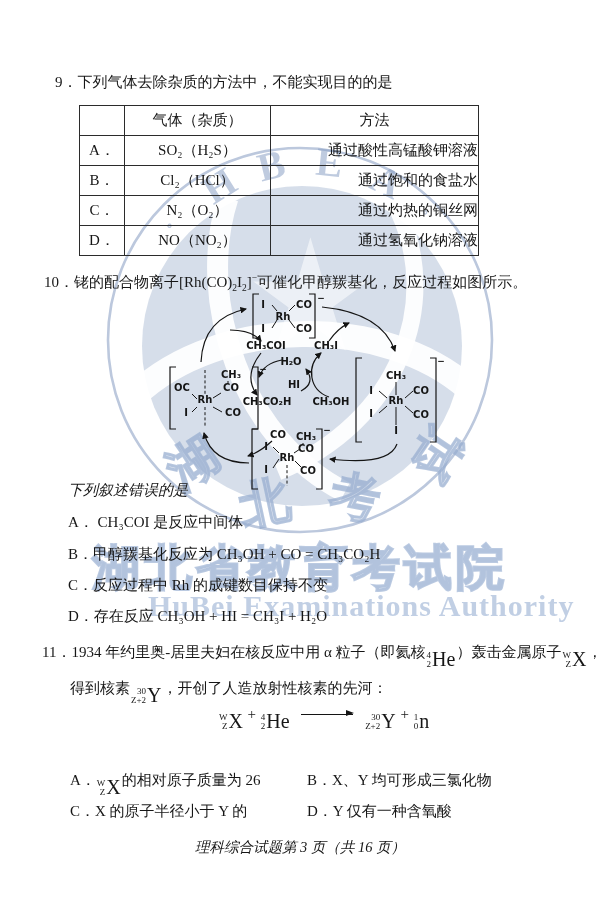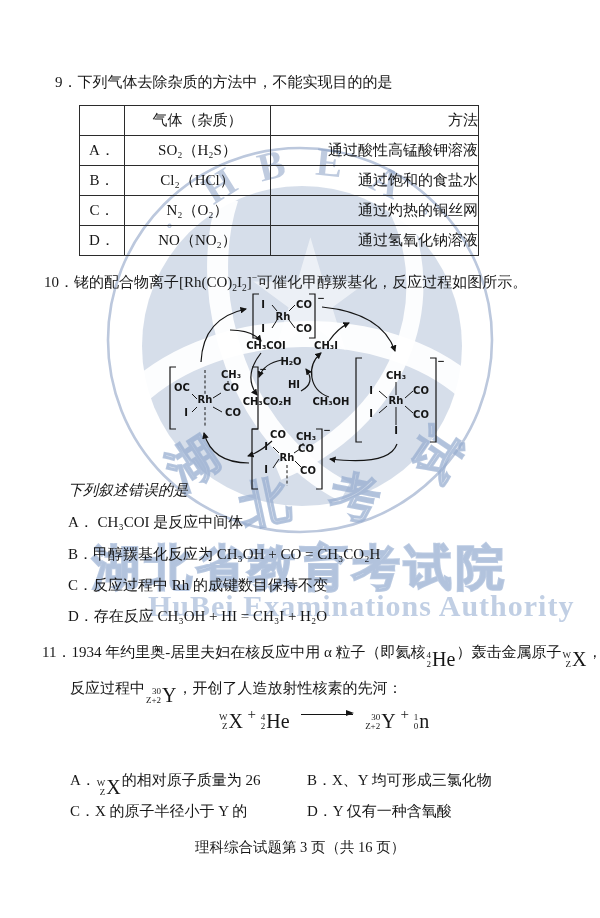--- a/index.html
+++ b/index.html
@@ -23,21 +23,21 @@
   .line{position:absolute;white-space:nowrap;font-size:15px;line-height:20px;}
   .num{display:inline-block;}
   sub,sup{font-size:9.5px;}
   
   table.qt{position:absolute;left:79px;top:105px;border-collapse:collapse;table-layout:fixed;}
   table.qt td,table.qt th{border:1.4px solid #2b2b2b;font-size:15px;font-weight:normal;
         height:29px;padding:0;}
   .c-label{width:44px;text-align:center;}
   .c-gas{width:145px;text-align:center;}
   .c-method{width:180px;text-align:right;padding-left:27px !important;}
-  th.c-method{padding-left:0 !important;}
+  th.c-method{text-align:center;padding-left:0 !important;}
   
   .nuclide{display:inline-flex;align-items:center;margin:0 1px;}
   .nuc{display:inline-flex;flex-direction:column;align-items:flex-end;line-height:1;
        font-size:9px;margin-right:1px;transform:translateY(1px);}
   .nuc span{display:block;height:9px;}
   .nuc-sym{font-size:20px;}
   
   .rxn-arrow{display:inline-block;width:52px;height:1.3px;background:#141414;
        position:relative;margin:0 7px;vertical-align:4px;}
   .rxn-arrow::after{content:"";position:absolute;right:-1px;top:-3.6px;
@@ -47,21 +47,21 @@
        font-size:15px;}
   
   .cycle-svg{position:absolute;left:140px;top:288px;width:330px;height:207px;}
   .cycle-svg text{font-family:"DejaVu Sans",sans-serif;font-size:10px;font-weight:600;
        fill:#141414;text-anchor:middle;}
   .cycle-svg text.chg{font-size:9px;}
   .cycle-svg .bond{stroke:#141414;stroke-width:1;}
   .cycle-svg .dash{stroke:#141414;stroke-width:1;stroke-dasharray:3 2.2;}
   .cycle-svg .brk{stroke:#141414;stroke-width:1.2;fill:none;}
   .cycle-svg .arw{stroke:#141414;stroke-width:1.2;fill:none;}
-  .footer{position:absolute;top:838px;left:0;width:100%;text-align:center;font-size:14.5px;}
+  .footer{position:absolute;top:838px;left:0;width:100%;text-align:center;font-size:14.5px;font-style:italic;}
 </style>
 </head>
 <body>
 
 <div class="page">
 
   <div class="wm">
     <svg class="wm-globe" viewBox="0 0 400 400">
       <circle cx="200" cy="200" r="192" fill="none" stroke="#bcc8dd" stroke-width="2.6"></circle>
       <circle cx="202" cy="206" r="160" fill="#b5c3d8" opacity="0.55"></circle>
@@ -252,21 +252,21 @@
           <span class="nuc-sym">He</span>
         </span><span>）轰击金属原子</span><span class="nuclide">
           <span class="nuc">
             <span>W</span>
             <span>Z</span>
           </span>
           <span class="nuc-sym">X</span>
         </span><span>，</span>
     </div>
     <div class="line" style="left:70px;top:678px;">
-      <span>反应过程中</span><span class="nuclide">
+      <span>得到核素</span><span class="nuclide">
           <span class="nuc">
             <span>30</span>
             <span>Z+2</span>
           </span>
           <span class="nuc-sym">Y</span>
         </span><span>，开创了人造放射性核素的先河：</span>
     </div>
 
     <div class="line eq-row" style="top:704px;">
       <span class="nuclide">

